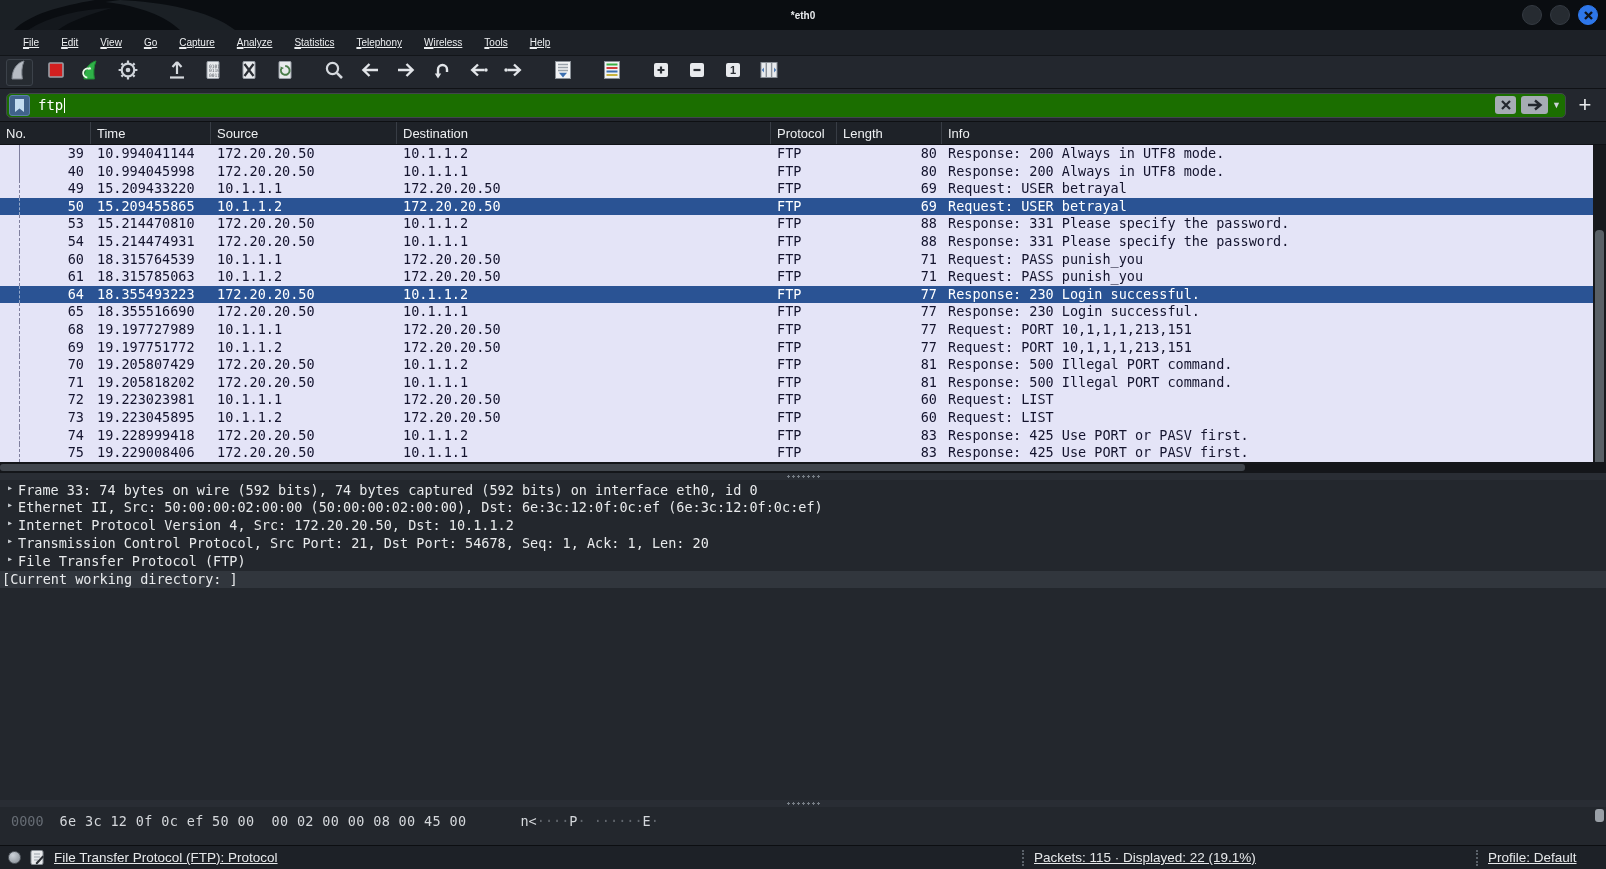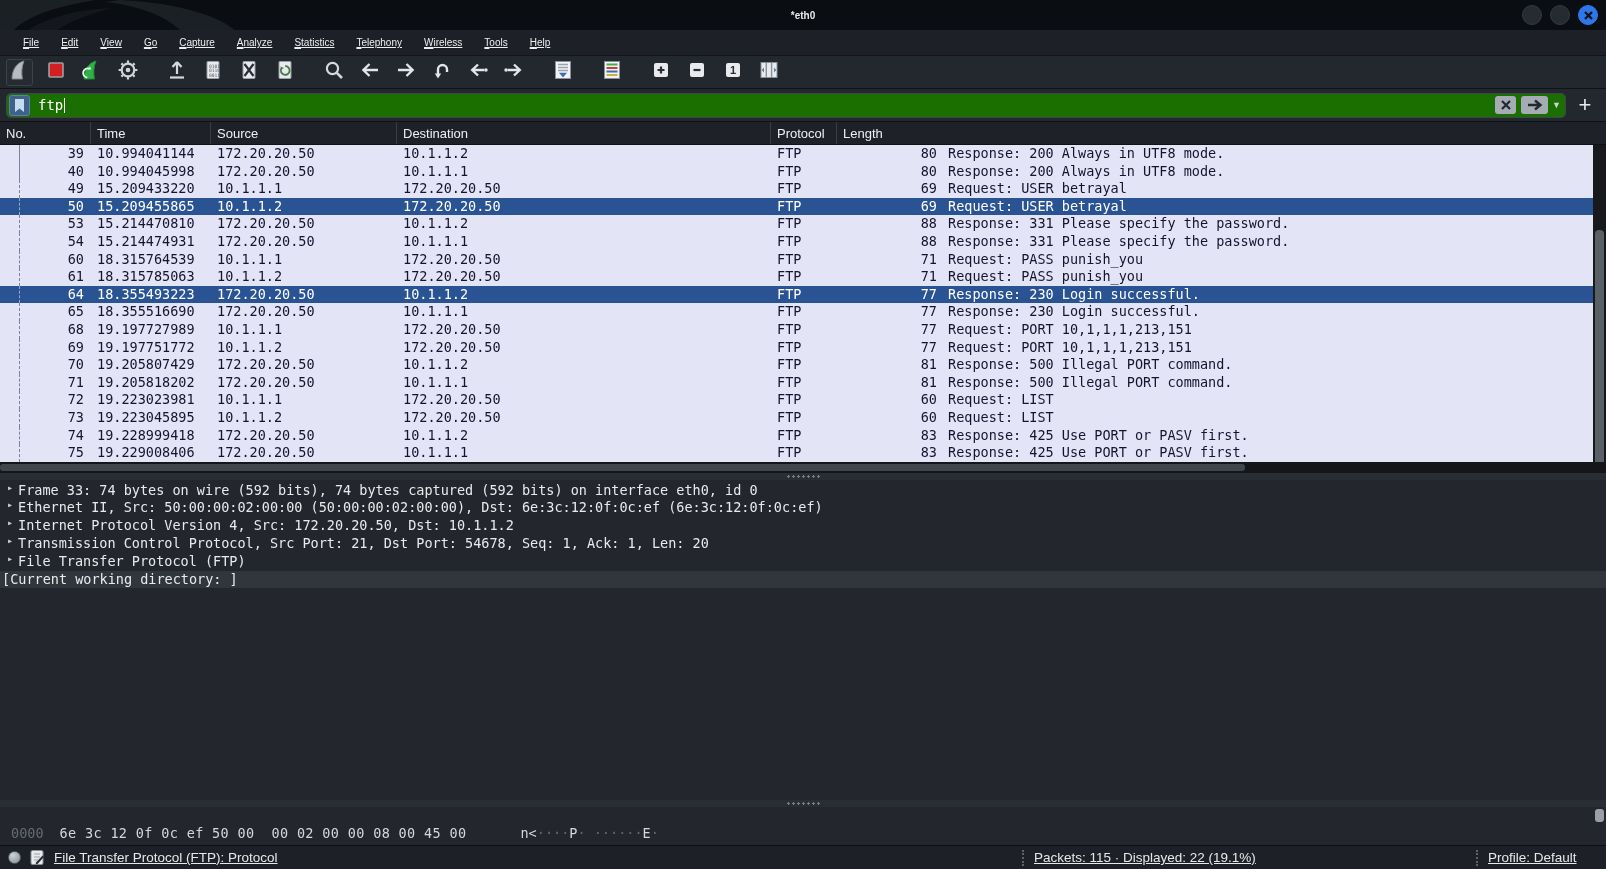--- a/index.html
+++ b/index.html
@@ -71,21 +71,21 @@
 
   
   .details{flex:1 1 auto;background:#23272d;overflow:hidden;padding-top:2px;}
   .drow{height:17.8px;line-height:17.8px;display:flex;font:13.5px "DejaVu Sans Mono",monospace;color:#e8eaec;white-space:nowrap;}
   .drow.hl{background:#31363d;flex-direction:column;}
   .darrow{width:16px;text-align:center;font-size:10px;color:#c8ccd1;flex:0 0 auto;padding-left:4px;}
   .dtext{padding-left:2px;}
 
   
   .bytes{height:38px;background:#23272d;position:relative;flex:0 0 auto;}
-  .hexrow{position:absolute;left:0;bottom:2px;height:18px;line-height:18px;font:13.5px "DejaVu Sans Mono",monospace;white-space:pre;display:flex;}
+  .hexrow{position:absolute;left:0;bottom:14px;height:18px;line-height:18px;font:13.5px "DejaVu Sans Mono",monospace;white-space:pre;display:flex;}
   .hoff{color:#666c74;padding-left:11px;}
   .hbytes{color:#d4d7db;margin-left:16px;letter-spacing:.35px;}
   .hascii{color:#d4d7db;margin-left:54px;}
   .hascii .dim{color:#61666d;}
   .bscroll{position:absolute;right:2px;top:2px;width:9px;height:13px;border-radius:3px;background:#9aa0a7;}
 
   
   .statusbar{height:24px;background:#1d2127;border-top:1px solid #0c0e11;display:flex;align-items:center;font-size:13.5px;color:#e6e8ea;flex:0 0 auto;text-decoration:underline;}
   .sb-left{flex:1;display:flex;align-items:center;gap:8px;padding-left:8px;}
   .expert-dot{width:13px;height:13px;border-radius:50%;background:radial-gradient(circle at 35% 30%,#cdd3da,#848b93);border:1px solid #565c63;}
@@ -288,20 +288,21 @@
 </div>
 
 <div class="plist">
   <div class="phead">
       <div class="hc">No.</div>
       <div class="hc">Time</div>
       <div class="hc">Source</div>
       <div class="hc">Destination</div>
       <div class="hc">Protocol</div>
       <div class="hc">Length</div>
+      <div class="hc">Info</div>
     </div>
   <div class="rows">
       <div class="prow">
         <span class="c c-ind"></span>
         <span class="c c-no">39</span>
         <span class="c c-time">10.994041144</span>
         <span class="c c-src">172.20.20.50</span>
         <span class="c c-dst">10.1.1.2</span>
         <span class="c c-proto">FTP</span>
         <span class="c c-len">80</span>

